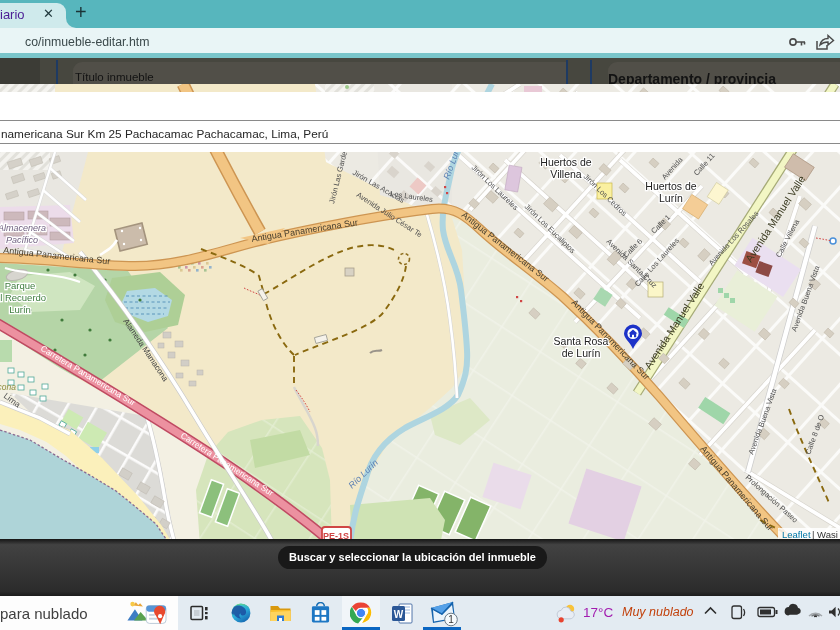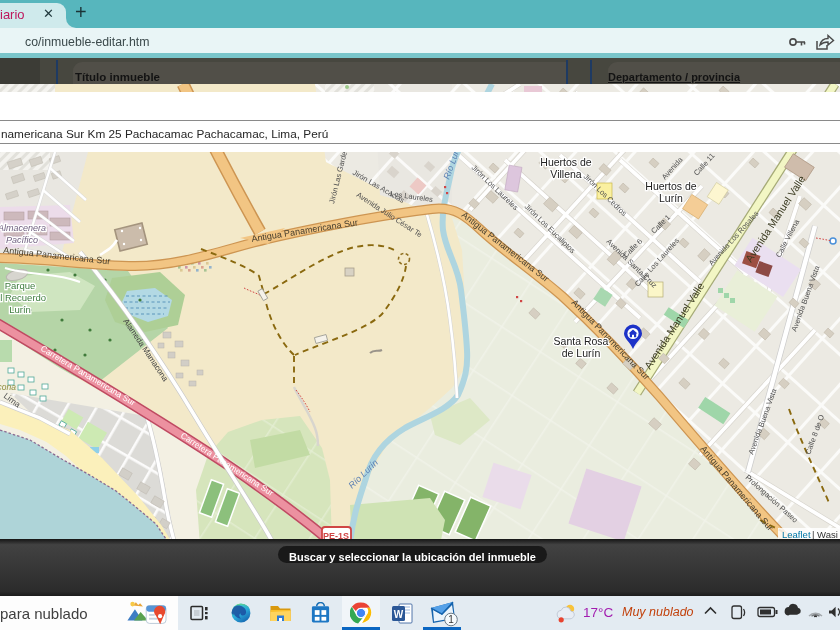--- a/index.html
+++ b/index.html
@@ -6,21 +6,21 @@
     font-family:"Liberation Sans",sans-serif;background:#fff;}
   .abs{position:absolute;}
 </style>
 </head>
 <body>
 
 <div class="abs" style="left:0;top:0;width:840px;height:28px;background:#57b6bd;"></div>
 <div class="abs" style="left:-12px;top:3px;width:78px;height:25px;background:#cfeaec;border-radius:9px 9px 0 0;"></div>
 <div class="abs" style="left:66px;top:18px;width:10px;height:10px;background:#cfeaec;"></div>
 <div class="abs" style="left:66px;top:18px;width:10px;height:10px;background:#57b6bd;border-radius:0 0 0 10px;"></div>
-<div class="abs" style="left:0;top:7px;font-size:13px;color:#be185d;">iario</div>
+<div class="abs" style="left:0;top:7px;font-size:13px;color:#4c1d95;">iario</div>
 <div class="abs" style="left:43px;top:6px;font-size:13px;color:#20393d;">✕</div>
 <div class="abs" style="left:75px;top:1px;font-size:20px;color:#1b3336;font-weight:400;">+</div>
 
 <div class="abs" style="left:0;top:28px;width:840px;height:29px;background:#e9f5f6;"></div>
 <div class="abs" style="left:1px;top:35px;font-size:12.3px;color:#3c4a4c;margin-left:24px;">co/inmueble-editar.htm</div>
 <svg class="abs" style="left:788px;top:35px;" width="22" height="16" viewBox="0 0 22 16">
   <g fill="none" stroke="#4a4a4a" stroke-width="1.6">
     <circle cx="5" cy="7" r="3.1"></circle>
     <path d="M8 7 L17 7 M13.5 7 L13.5 10.5 M16.5 7 L16.5 9.5"></path>
   </g>
@@ -32,22 +32,22 @@
 
 <div class="abs" style="left:0;top:53px;width:840px;height:5px;background:#79c5ca;"></div>
 
 <div class="abs" style="left:0;top:58px;width:840px;height:26px;background:#47473f;overflow:hidden;">
   <div class="abs" style="left:0;top:0;width:40px;height:26px;background:#3c3c36;"></div>
   <div class="abs" style="left:73px;top:4px;width:494px;height:24px;background:#514f48;border-radius:9px 0 0 0;"></div>
   <div class="abs" style="left:608px;top:4px;width:232px;height:24px;background:#514f48;border-radius:9px 0 0 0;"></div>
   <div class="abs" style="left:56px;top:2px;width:2px;height:26px;background:#1e3a62;"></div>
   <div class="abs" style="left:566px;top:2px;width:2px;height:26px;background:#1e3a62;"></div>
   <div class="abs" style="left:590px;top:2px;width:2px;height:26px;background:#1e3a62;"></div>
-  <div class="abs" style="left:75px;top:13px;font-size:11.5px;font-weight:bold;color:#131313;">Título inmueble</div>
-  <div class="abs" style="left:608px;top:13px;font-size:11px;font-weight:bold;color:#131313;text-decoration:underline;">Departamento / provincia</div>
+  <div class="abs" style="left:75px;top:13px;font-size:11.5px;font-weight:normal;color:#131313;">Título inmueble</div>
+  <div class="abs" style="left:608px;top:13px;font-size:14px;font-weight:bold;color:#131313;text-decoration:underline;">Departamento / provincia</div>
 </div>
 
 <svg class="abs" style="left:0;top:84px;" width="840" height="457" viewBox="0 84 840 457">
 <defs>
 <pattern id="ugrid" width="44" height="50" patternUnits="userSpaceOnUse" patternTransform="rotate(42)">
   <rect width="44" height="3" fill="#ffffff"></rect>
   <rect width="3" height="50" fill="#ffffff"></rect>
 </pattern>
 <pattern id="ugrid2" width="26" height="30" patternUnits="userSpaceOnUse" patternTransform="rotate(30)">
   <rect width="26" height="2.6" fill="#ffffff"></rect>
@@ -400,21 +400,21 @@
 <rect x="778" y="528" width="62" height="13" fill="#ffffff" opacity="0.85"></rect>
 <text x="782" y="538" font-size="9.5" fill="#0078a8">Leaflet</text>
 <text x="812" y="538" font-size="9.5" fill="#333333"> | Wasi</text>
 </svg>
 
 <div class="abs" style="left:0;top:92px;width:840px;height:60px;background:#ffffff;"></div>
 <div class="abs" style="left:-8px;top:120px;width:860px;height:22px;border-top:1px solid #8a8a8a;border-bottom:1px solid #8a8a8a;background:#fff;"></div>
 <div class="abs" style="left:1px;top:127px;font-size:11.8px;color:#262626;">namericana Sur Km 25 Pachacamac Pachacamac, Lima, Perú</div>
 
 <div class="abs" style="left:0;top:539px;width:840px;height:57px;background:linear-gradient(#151515,#424242 10%,#2b2b2b 92%,#1c1c1c)"></div>
-<div class="abs" style="left:278px;top:546px;width:269px;height:17px;background:#191919;border-radius:12px;text-align:center;white-space:nowrap;line-height:23px;font-size:11px;font-weight:bold;color:#fff;">Buscar y seleccionar la ubicación del inmueble</div>
+<div class="abs" style="left:278px;top:546px;width:269px;height:23px;background:#191919;border-radius:12px;text-align:center;white-space:nowrap;line-height:23px;font-size:11px;font-weight:bold;color:#fff;">Buscar y seleccionar la ubicación del inmueble</div>
 
 <div class="abs" style="left:0;top:596px;width:840px;height:34px;background:#e3ebf2;"></div>
 <div class="abs" style="left:0;top:596px;width:178px;height:34px;background:#fdfdfd;"></div>
 <div class="abs" style="left:0px;top:605px;font-size:15px;color:#3f3f3f;">para nublado</div>
 
 <svg class="abs" style="left:124px;top:598px;" width="52" height="32" viewBox="0 0 52 34">
   <path d="M8 8 l3-3.5 2.5 3 2-2 3 3.5 z" fill="#e9a63a"></path>
   <circle cx="7.5" cy="6.5" r="2.4" fill="#f7c948"></circle>
   <path d="M2 24 L10 12 L18 24 Z" fill="#3e7dc4"></path>
   <path d="M9 24 L16 15 L24 24 Z" fill="#59a14f"></path>

